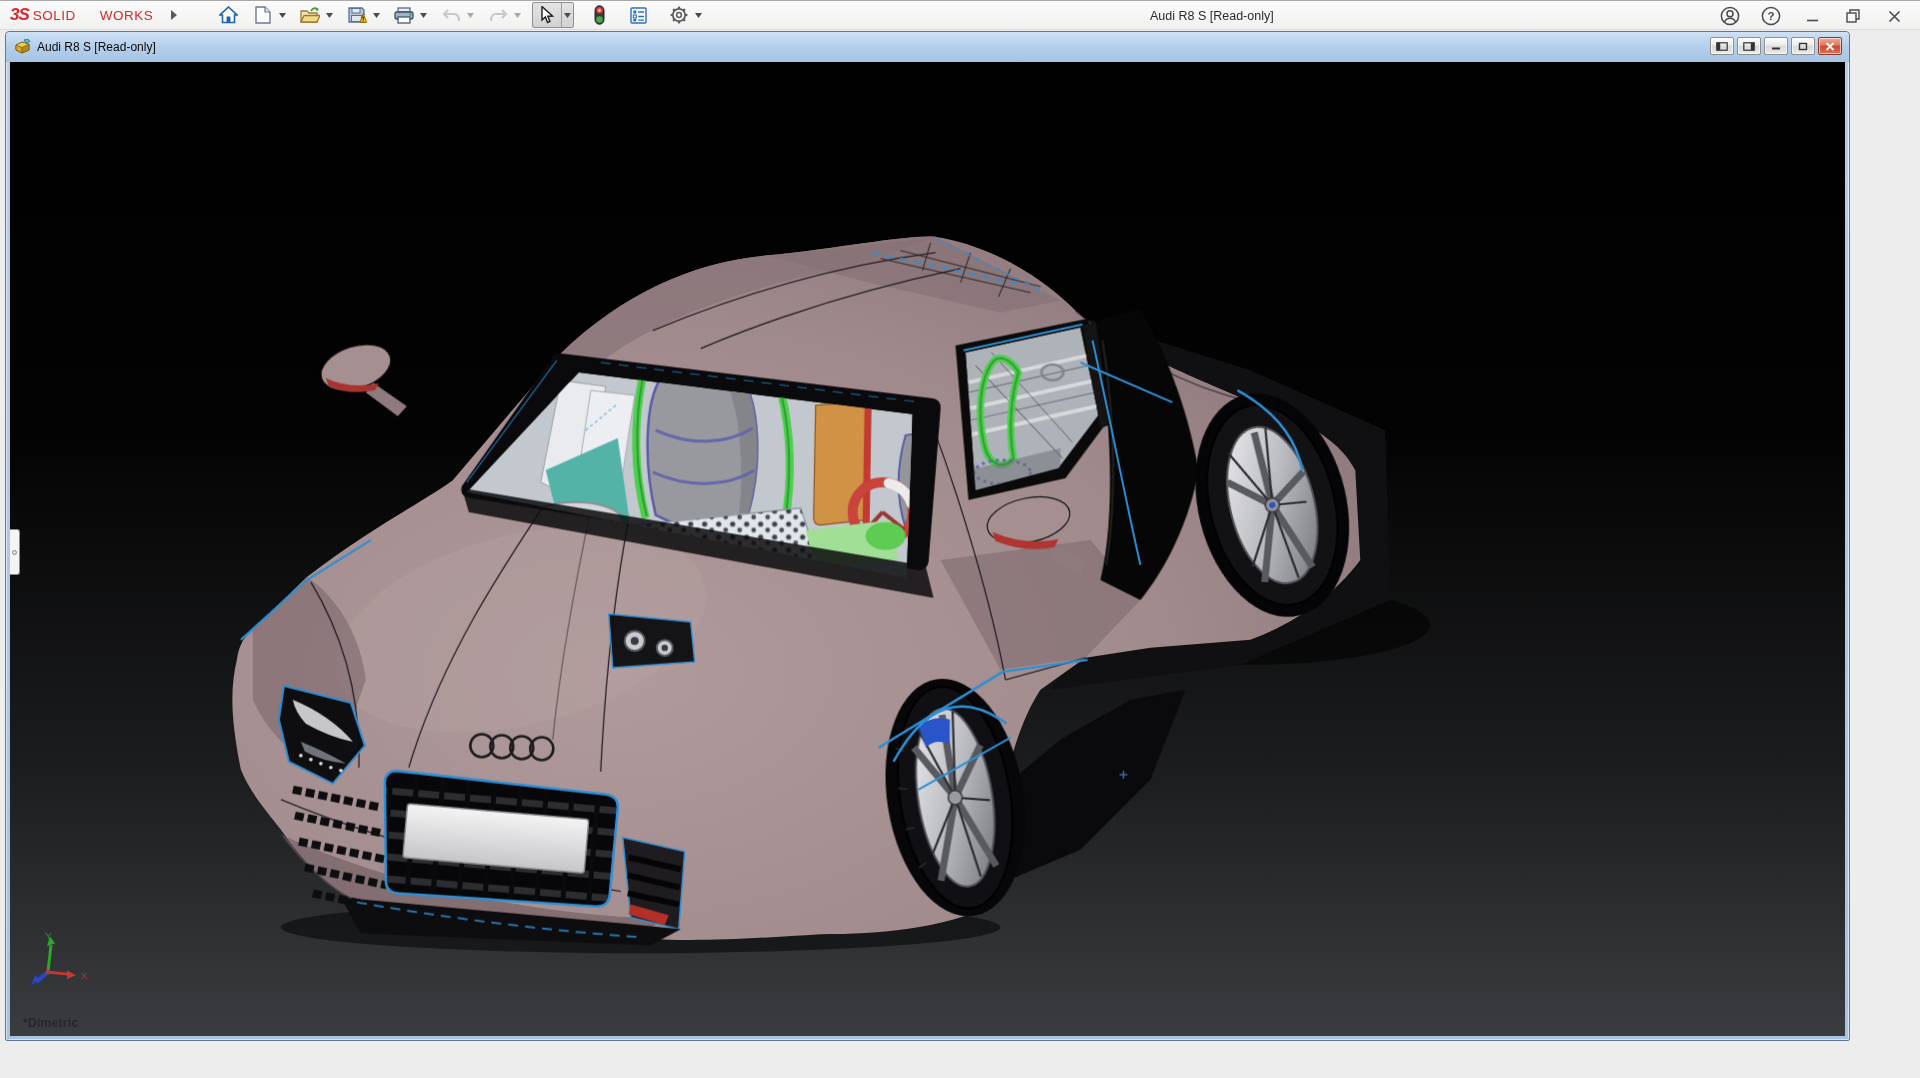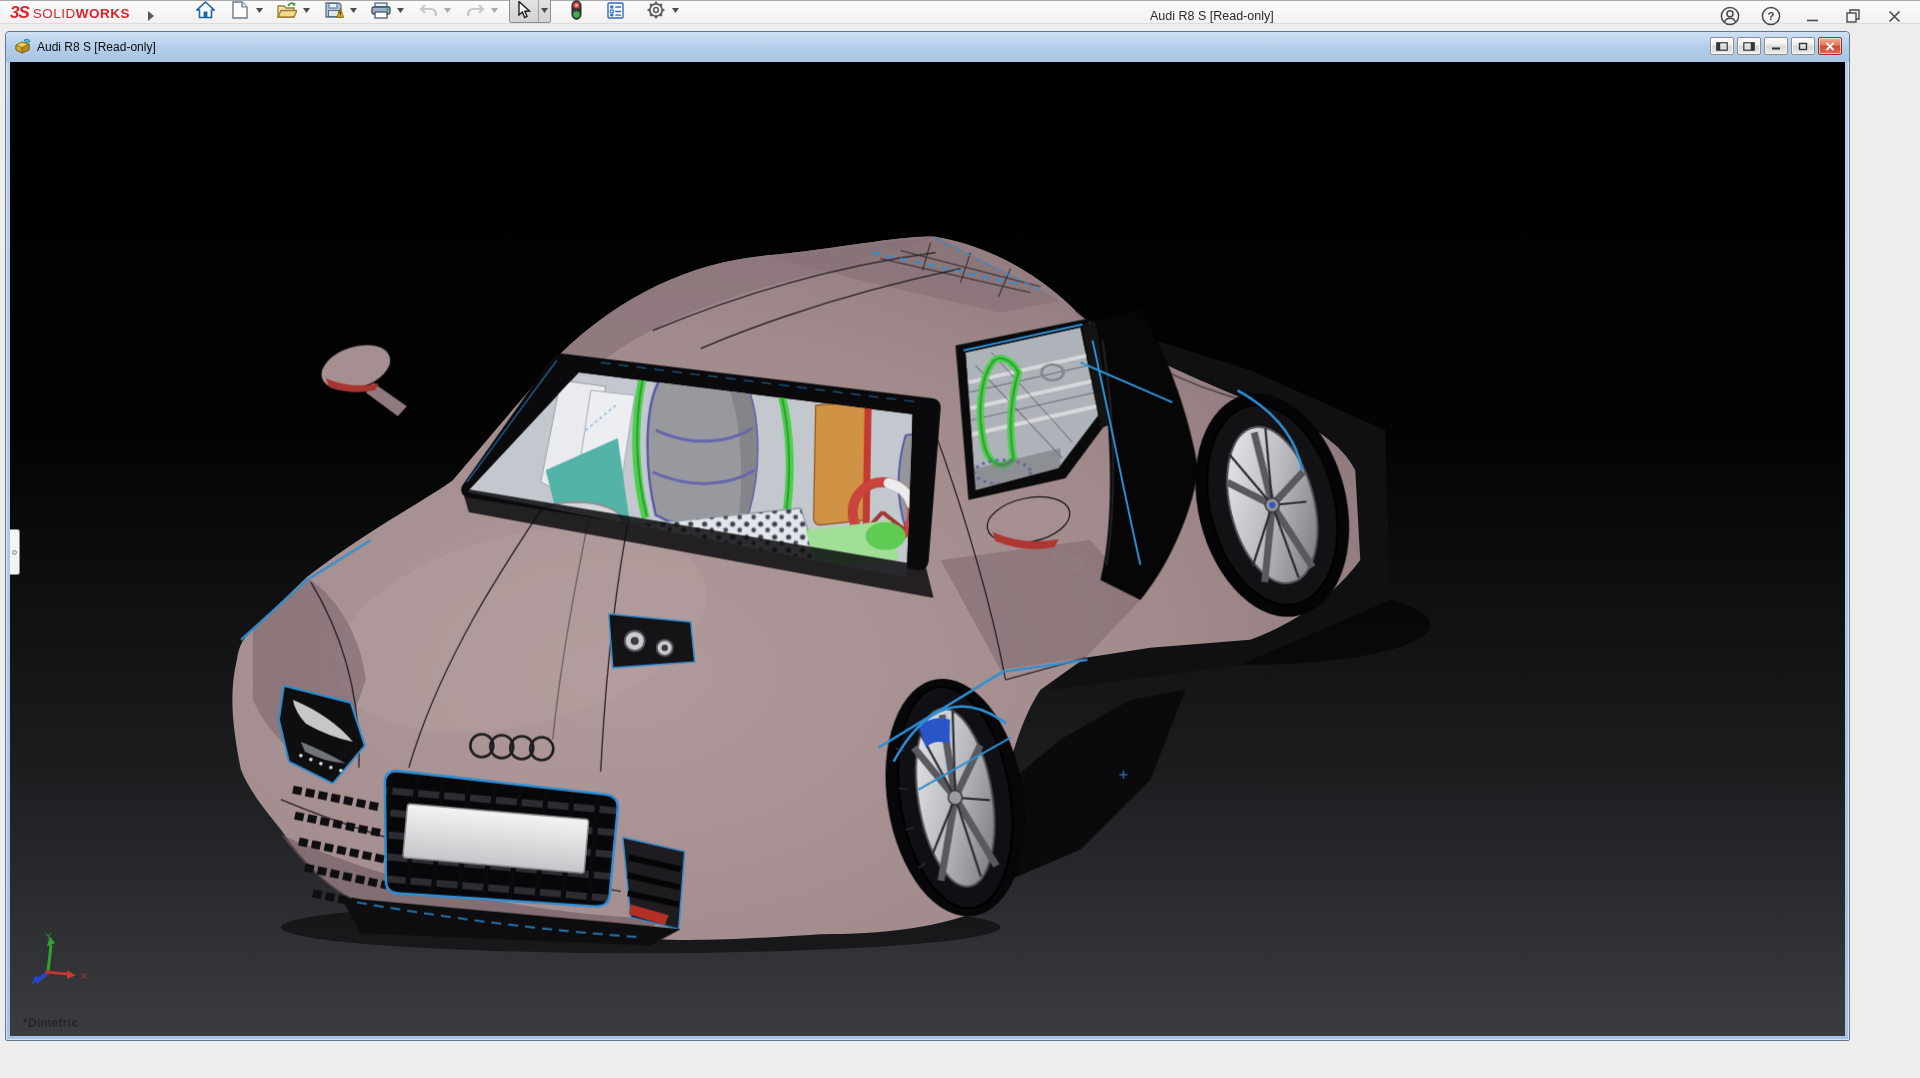--- a/index.html
+++ b/index.html
@@ -1,26 +1,26 @@
 <!DOCTYPE html>
 <html><head>
 <meta charset="utf-8">
 <style>
   * { margin:0; padding:0; box-sizing:border-box; }
   html,body { width:1920px; height:1078px; overflow:hidden;
     font-family:"Liberation Sans", sans-serif; background:#ededee; }
 
   
-  .titlebar { position:absolute; left:0; top:0; width:1920px; height:24px;
+  .titlebar { position:absolute; left:0; top:0; width:1920px; height:30px;
     background:linear-gradient(#fbfbfb,#f2f1f0); border-top:1px solid #a9a9a9;
-    border-bottom:1px solid #dcdcdc; display:flex; align-items:flex-end; z-index:30; }
+    border-bottom:1px solid #dcdcdc; display:flex; align-items:center; z-index:30; }
   .brand { display:flex; align-items:baseline; padding-left:10px; color:#d8262c; white-space:nowrap; }
   .brand .mark { font-style:italic; font-weight:800; font-size:17px; letter-spacing:-1px; margin-right:4px; }
   .brand .solid { font-weight:400; font-size:13.5px; letter-spacing:.5px; }
-  .brand .works { font-weight:700; font-size:13.5px; letter-spacing:.5px; }
+  .brand .works { font-weight:400; font-size:13.5px; letter-spacing:.5px;margin-left:24px; }
   .menu-expand { margin-left:14px; width:14px; height:14px; display:flex; align-items:center; justify-content:center; cursor:pointer; }
   .tb-icons { display:flex; align-items:center; margin-left:34px; }
   .tbtn { width:26px; height:24px; display:flex; align-items:center; justify-content:center; border-radius:2px; cursor:pointer; }
   .tb-group { display:flex; align-items:center; margin-right:9px; }
   .caret { width:12px; height:24px; display:flex; align-items:center; justify-content:center; cursor:pointer; }
   .disabled { opacity:.45; }
   .sel-box { display:flex; align-items:center; border:1px solid #8f8f8f; background:linear-gradient(#e4e4e4,#d2d2d2); border-radius:2px; margin-right:12px; }
   .sel-box .tbtn { width:28px; }
   .sel-box .caret { border-left:1px solid #9d9d9d; }
   .app-title { position:absolute; left:1150px; top:0; height:30px; line-height:30px;

